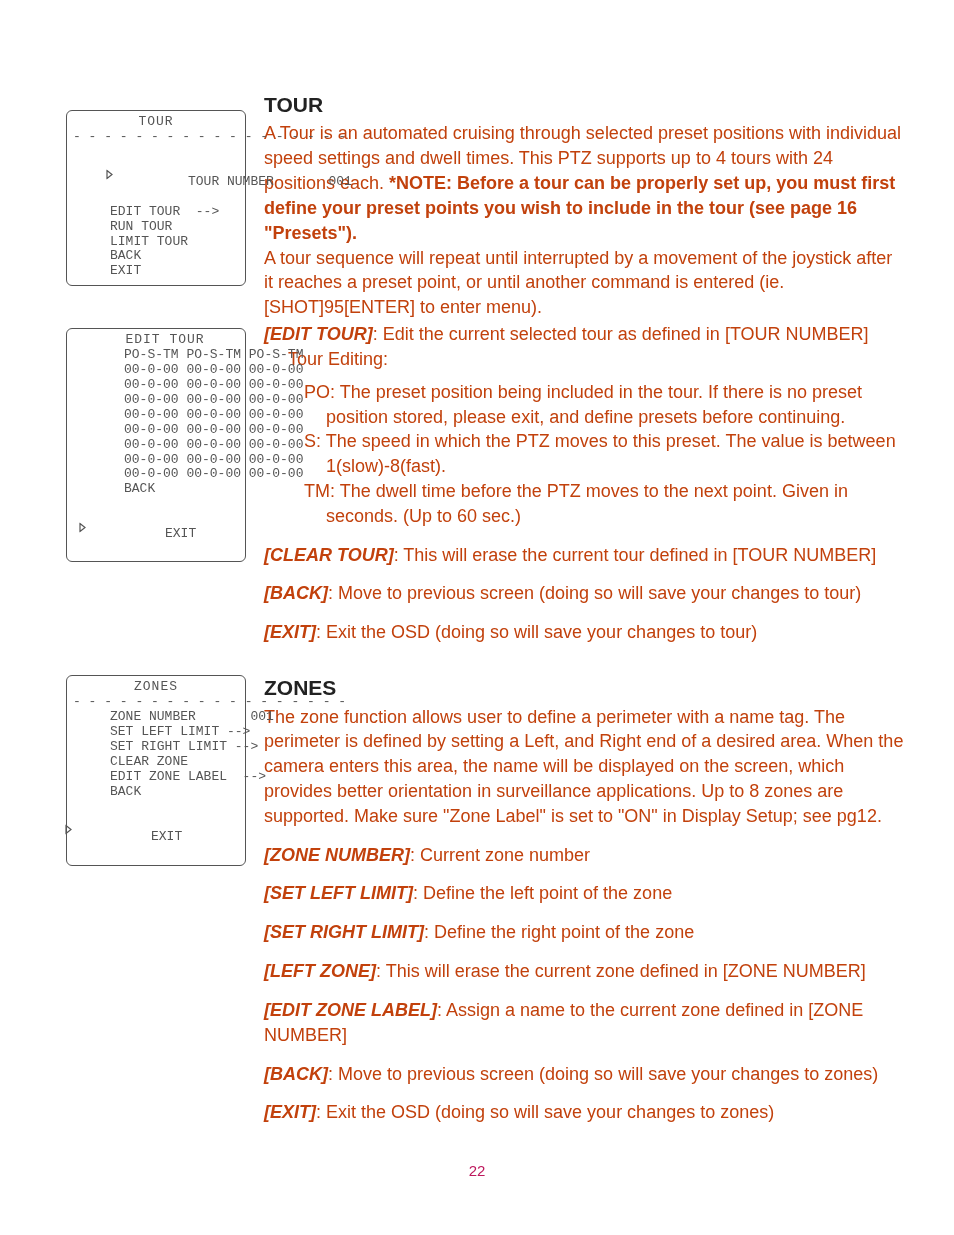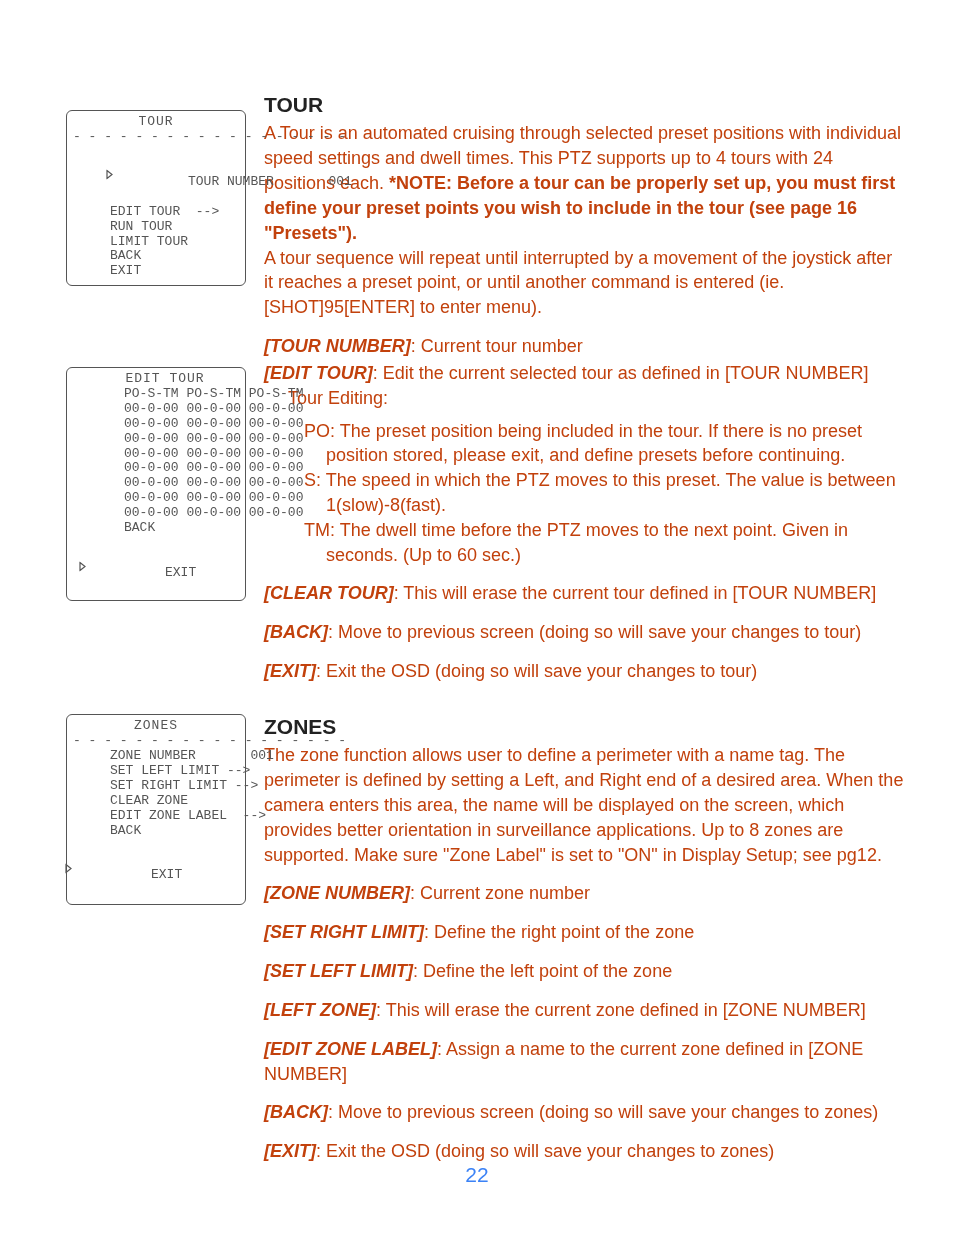--- a/index.html
+++ b/index.html
@@ -78,25 +78,25 @@
     line-height: 1.38;
     color: #c2410c;
   }
   .bold { font-weight: bold; }
   .def-row { margin-top: 14px; }
   .def-label { font-weight: bold; font-style: italic; }
   .sublist { margin-left: 40px; margin-top: 8px; }
   .sublist .sub { margin-top: 0; margin-left: 22px; text-indent: -22px; }
   .page-num {
     position: absolute;
-    bottom: 48px;
+    bottom: 56px;
     left: 50%;
     transform: translateX(-50%);
-    font-size: 21px;
-    color: #3b82f6;
+    font-size: 15px;
+    color: #be185d;
   }
   .spacer { height: 20px; }
 </style>
 </head>
 <body>
 
 <div class="page">
 
   <div class="row">
     <div class="leftcol">
@@ -116,23 +116,20 @@
         <div class="menu-line"><span>EXIT</span></div>
       </div>
     </div>
     <div class="rightcol">
       <h2 class="section">TOUR</h2>
       <div class="body-text">
         <span>A Tour is an automated cruising through selected preset positions with individual speed settings and dwell times. This PTZ supports up to 4 tours with 24 positions each. </span><span class="bold">*NOTE: Before a tour can be properly set up, you must first define your preset points you wish to include in the tour (see page 16 "Presets").</span>
       </div>
       <div class="body-text">A tour sequence will repeat until interrupted by a movement of the joystick after it reaches a preset point, or until another command is entered (ie. [SHOT]95[ENTER] to enter menu).</div>
 
-      <div class="def-row body-text">
-        <span class="def-label">[TOUR NUMBER]</span><span>: Current tour number</span>
-      </div>
     </div>
   </div>
 
   <div class="row">
     <div class="leftcol">
       <div class="menu-box" style="padding:4px 2px 4px 20px;">
         <div class="menu-title">EDIT TOUR</div>
         <div class="menu-line" style="text-align:left;">PO-S-TM PO-S-TM PO-S-TM</div>
         <div class="menu-line">00-0-00 00-0-00 00-0-00</div>
         <div class="menu-line">00-0-00 00-0-00 00-0-00</div>
@@ -196,26 +193,26 @@
       </div>
     </div>
     <div class="rightcol">
       <h2 class="section">ZONES</h2>
       <div class="body-text">The zone function allows user to define a perimeter with a name tag. The perimeter is defined by setting a Left, and Right end of a desired area. When the camera enters this area, the name will be displayed on the screen, which provides better orientation in surveillance applications. Up to 8 zones are supported. Make sure "Zone Label" is set to "ON" in Display Setup; see pg12.</div>
 
       <div class="def-row body-text">
         <span class="def-label">[ZONE NUMBER]</span><span>: Current zone number</span>
       </div>
       <div class="def-row body-text">
+        <span class="def-label">[SET LEFT LIMIT]</span><span>: Define the left point of the zone</span>
+      </div>
+      <div class="def-row body-text">
         <span class="def-label">[SET RIGHT LIMIT]</span><span>: Define the right point of the zone</span>
       </div>
       <div class="def-row body-text">
-        <span class="def-label">[SET LEFT LIMIT]</span><span>: Define the left point of the zone</span>
-      </div>
-      <div class="def-row body-text">
         <span class="def-label">[LEFT ZONE]</span><span>: This will erase the current zone defined in [ZONE NUMBER]</span>
       </div>
       <div class="def-row body-text">
         <span class="def-label">[EDIT ZONE LABEL]</span><span>: Assign a name to the current zone defined in [ZONE NUMBER]</span>
       </div>
       <div class="def-row body-text">
         <span class="def-label">[BACK]</span><span>: Move to previous screen (doing so will save your changes to zones)</span>
       </div>
       <div class="def-row body-text">
         <span class="def-label">[EXIT]</span><span>: Exit the OSD (doing so will save your changes to zones)</span>

